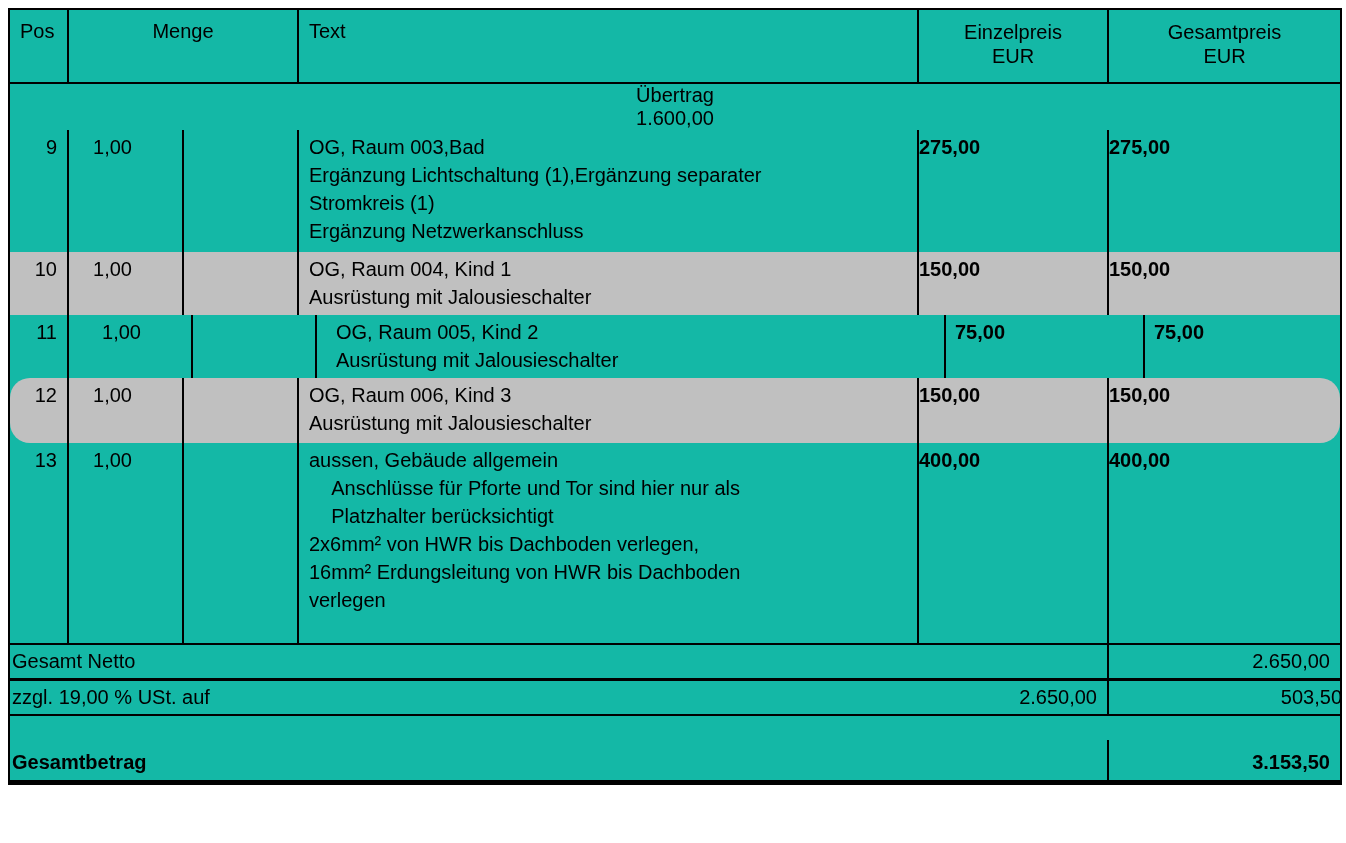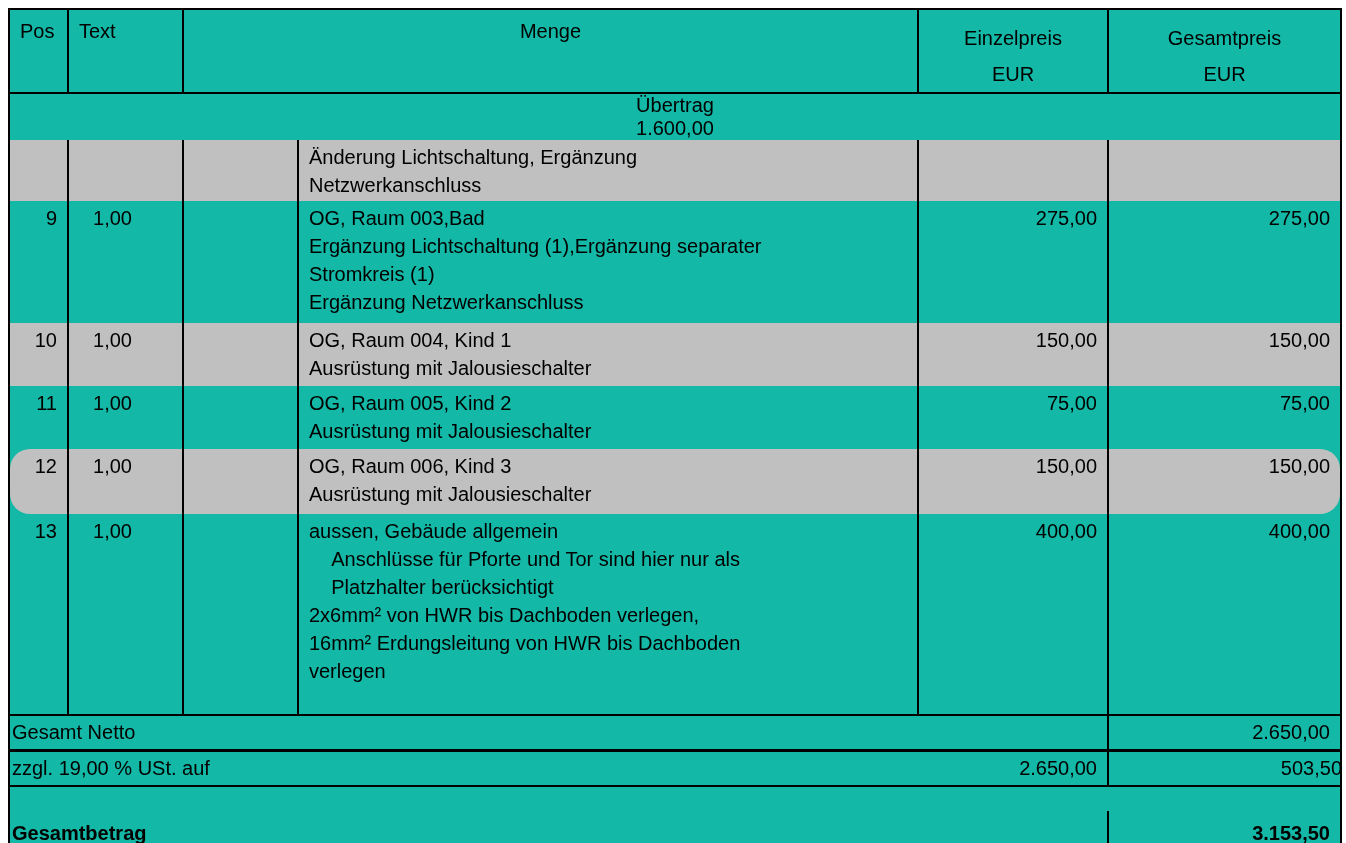--- a/index.html
+++ b/index.html
@@ -27,45 +27,45 @@
 
   .c { border-right: 2px solid #000; }
   .c.last { border-right: none; }
 
   
   .header-row { min-height: 74px; border-bottom: 2px solid #000; }
   .header-row .c { padding-top: 10px; }
   .h-pos { padding-left: 10px; }
   .h-menge { grid-column: span 2; text-align: center; }
   .h-text { padding-left: 10px; }
-  .h-price { text-align: center; white-space: pre-line; line-height: 36px; }
+  .h-price { text-align: center; white-space: pre-line; line-height: 24px; }
 
   
   .uebertrag-row {
     min-height: 41px;
     display: flex;
     align-items: center;
     justify-content: space-between;
     padding: 0 10px;
     flex-direction: column;
   }
 
   
   .item-row { line-height: 28px; }
   .item-row .c { padding-top: 3px; padding-bottom: 2px; }
   .item-row.shaded { background: var(--shade, #c0c0c0); }
   .cell-pos   { text-align: right; padding-right: 10px; }
   .cell-qty   { text-align: center; padding-right: 26px; }
   .cell-text  { padding-left: 10px; padding-right: 6px; white-space: pre-wrap; }
-  .cell-price { text-align: right; padding-right: 10px; }
+  .cell-price { text-align: left; padding-right: 10px; font-weight: bold; }
 
   .row-cont  { min-height: 55px; }
   .row-9     { min-height: 122px; }
   .row-10    { min-height: 63px; }
-  .row-11    { min-height: 63px; }
+  .row-11    { min-height: 63px; gap: 9px; }
   .row-12    { min-height: 65px; border-radius: 20px; }
   .row-13    { min-height: 200px; }
 
   
   .totals-grid { display: grid; grid-template-columns: 1099px 231px; }
   .t-left  { border-right: 2px solid #000; padding-left: 2px; display: flex; align-items: center; }
   .t-right { text-align: right; padding-right: 10px; display: flex; align-items: center; justify-content: flex-end; }
 
   .netto-row { min-height: 38px; border-top: 2px solid #000; border-bottom: 3px solid #000; }
   .ust-row   { min-height: 35px; border-bottom: 2px solid #000; gap: 12px; }
@@ -74,42 +74,33 @@
   .total-row .t-left,
   .total-row .t-right { align-items: flex-end; padding-bottom: 6px; font-weight: bold; margin-top: 24px; }
 </style>
 </head>
 <body>
 
 <div class="doc-table">
 
   <div class="grid header-row">
     <div class="c h-pos">Pos</div>
+    <div class="c h-menge">Menge</div>
     <div class="c h-text">Text</div>
-    <div class="c h-menge">Menge</div>
     <div class="c h-price">Einzelpreis
 EUR</div>
     <div class="c h-price last">Gesamtpreis
 EUR</div>
   </div>
 
   <div class="uebertrag-row">
     <span>Übertrag</span>
     <span>1.600,00</span>
   </div>
 
-  <div class="grid item-row shaded row-cont">
-    <div class="c cell-pos"></div>
-    <div class="c cell-qty"></div>
-    <div class="c cell-unit"></div>
-    <div class="c cell-text">Änderung Lichtschaltung, Ergänzung
-Netzwerkanschluss</div>
-    <div class="c cell-price"></div>
-    <div class="c cell-price last"></div>
-  </div>
 
   <div class="grid item-row row-9">
     <div class="c cell-pos">9</div>
     <div class="c cell-qty">1,00</div>
     <div class="c cell-unit"></div>
     <div class="c cell-text">OG, Raum 003,Bad
 Ergänzung Lichtschaltung (1),Ergänzung separater
 Stromkreis (1)
 Ergänzung Netzwerkanschluss</div>
     <div class="c cell-price">275,00</div>

